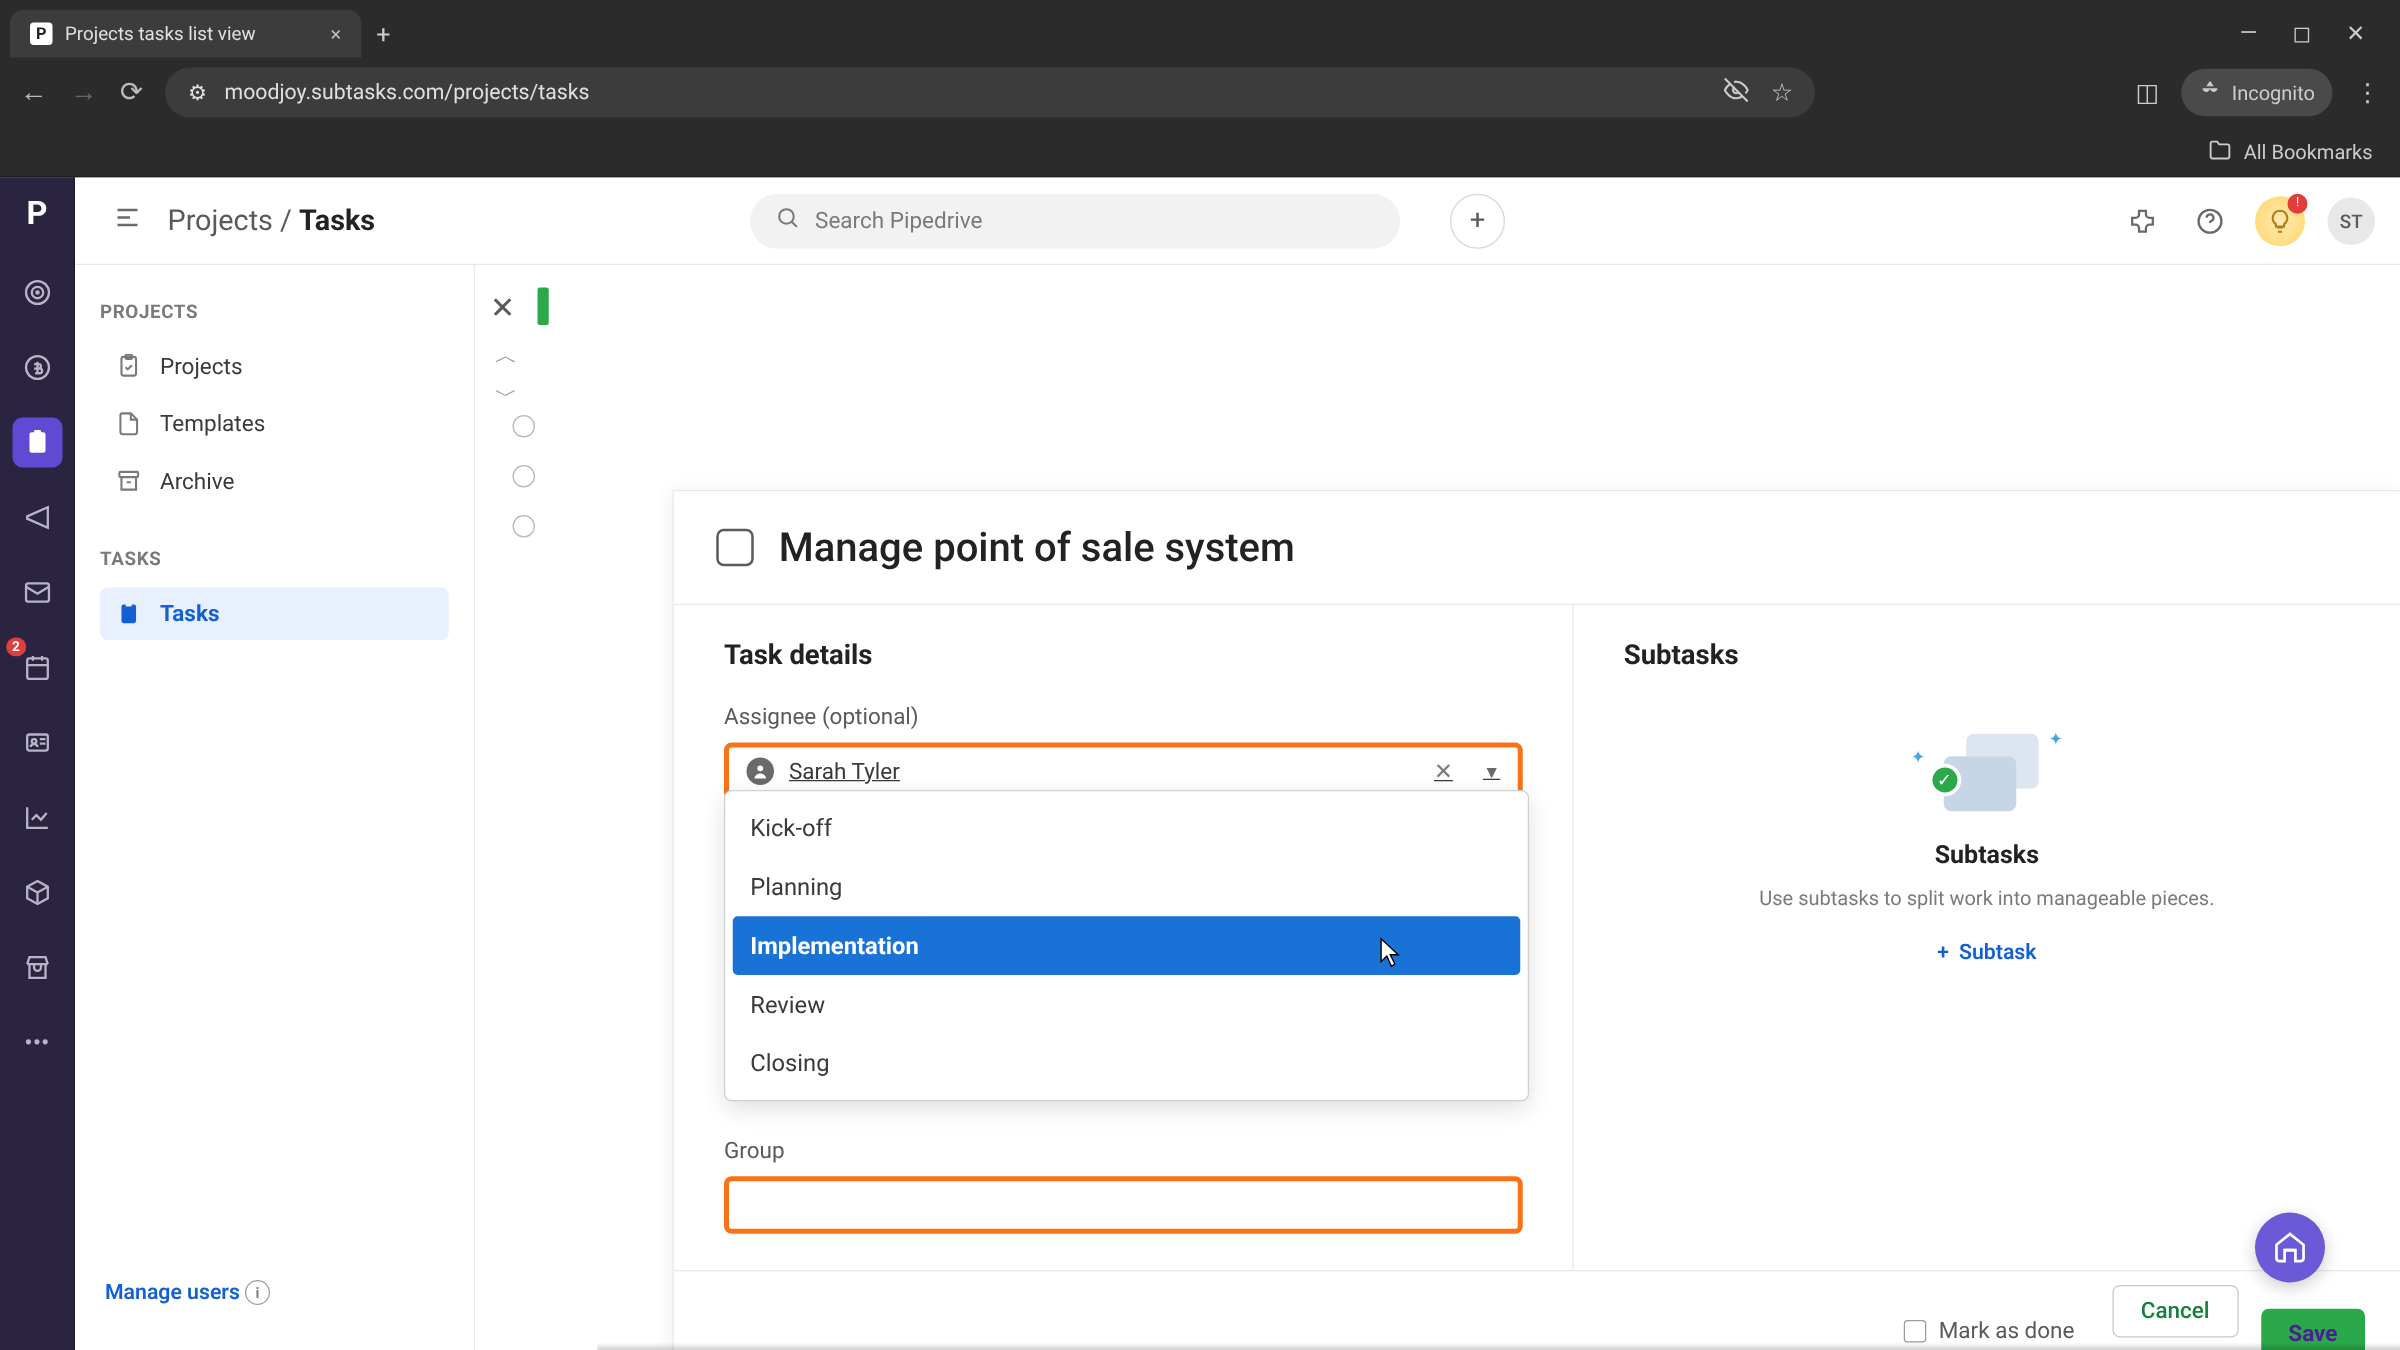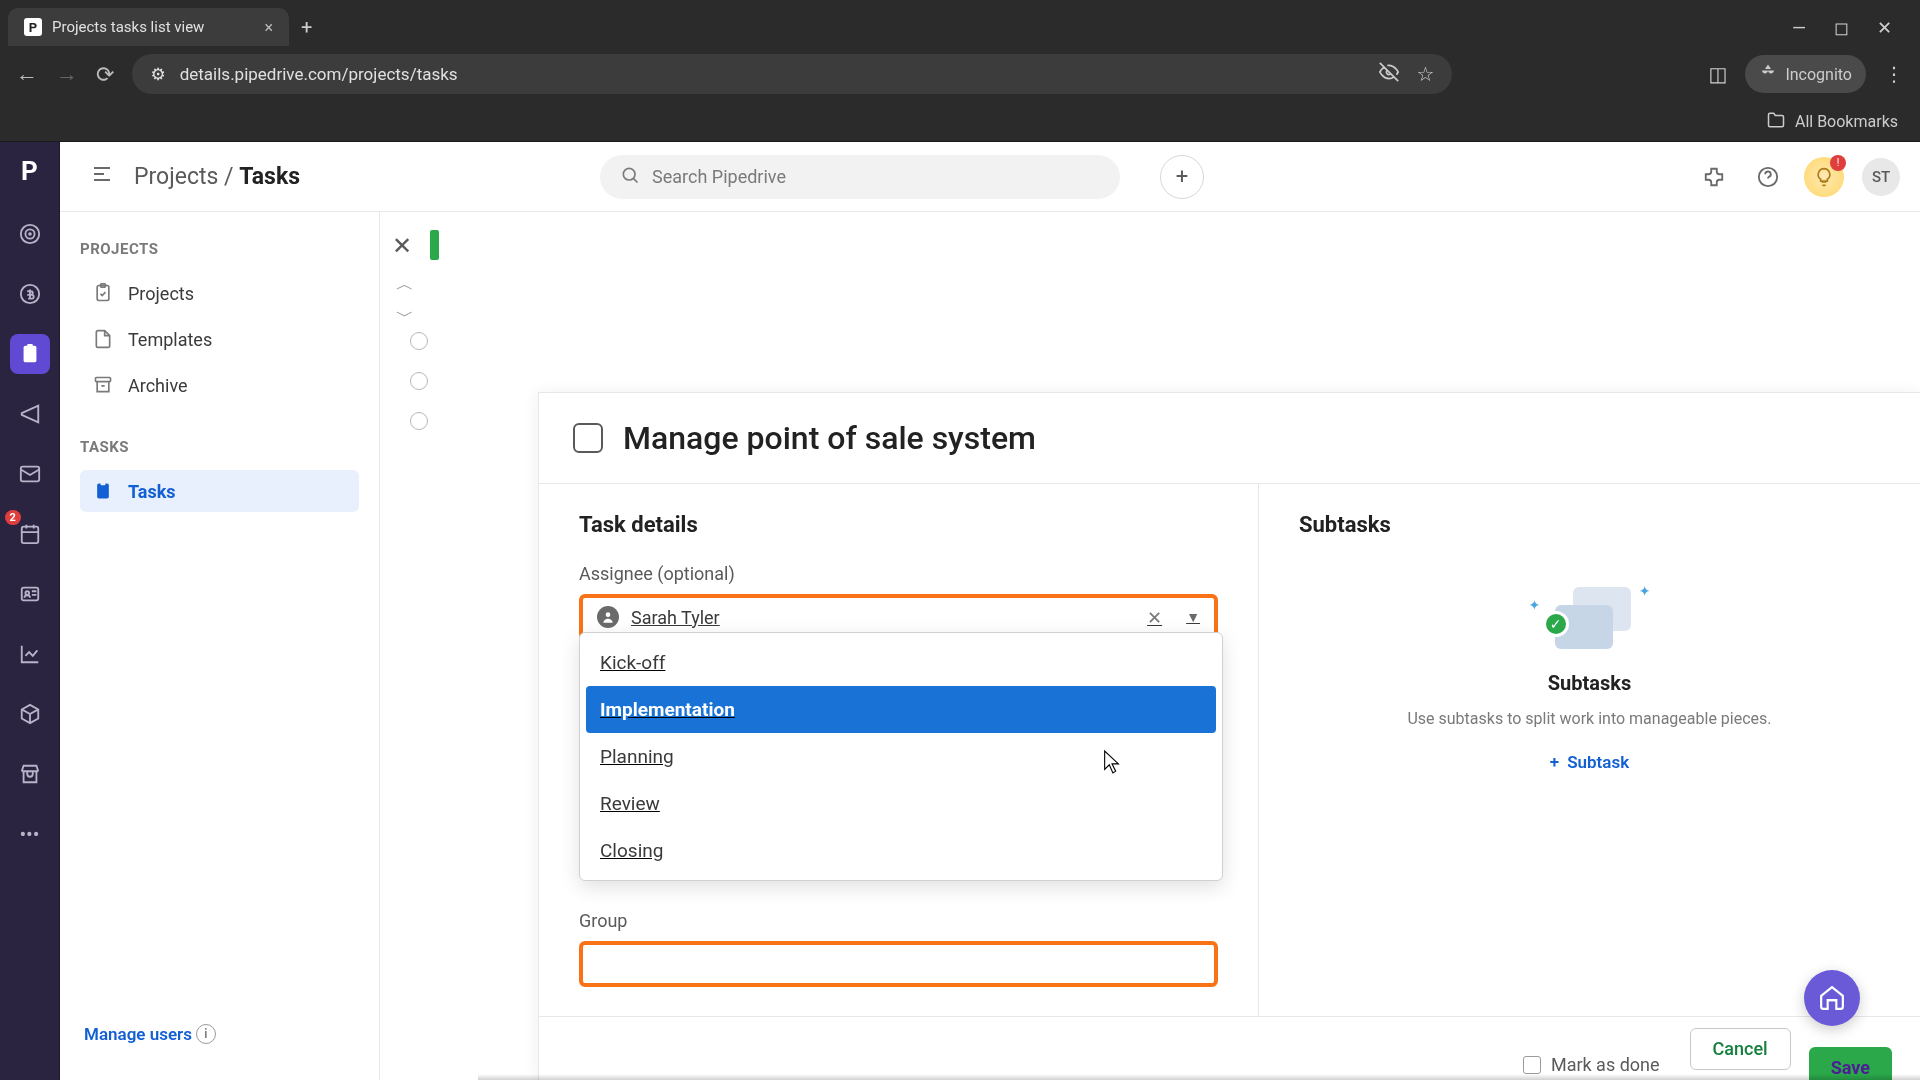--- a/index.html
+++ b/index.html
@@ -73,21 +73,21 @@
 .details-col::-webkit-scrollbar-thumb { background: #c8c8c8; border-radius: 8px; }
 .details-col::-webkit-scrollbar-track { background: #f0f0f0; }
 .details-col h2 { font-size: 22px; font-weight: 700; color: #222; margin-bottom: 26px; }
 .field-label { font-size: 18px; color: #5a5a5a; margin-bottom: 10px; }
 .select-box { width: 100%; height: 46px; border: 4px solid #f97316; border-radius: 6px; display: flex; align-items: center; padding: 0 14px; font-size: 18px; color: #3a3a3a; gap: 12px; position: relative; margin-bottom: 20px; text-decoration: underline; }
 .select-box .chev { margin-left: auto; color: #6a6a6a; font-size: 14px; }
 .select-box .clear-x { color: #7a7a7a; font-size: 18px; margin-left: auto; }
 .select-box .person-icon { width: 22px; height: 22px; border-radius: 50%; background: #6a6a6a; display: flex; align-items: center; justify-content: center; color: #fff; font-size: 12px; }
 .select-box.placeholder { color: #9a9a9a; }
 
-.dropdown { position: absolute; left: 40px; width: 644px; top: 148px; background: #fff; border: 1px solid #d0d0d0; border-radius: 6px; box-shadow: 0 6px 20px rgba(0,0,0,0.12); z-index: 50; padding: 6px 6px; text-decoration: underline; }
+.dropdown { position: absolute; left: 40px; width: 644px; top: 148px; background: #fff; border: 1px solid #d0d0d0; border-radius: 6px; box-shadow: 0 6px 20px rgba(0,0,0,0.12); z-index: 50; padding: 6px 6px; }
 .dropdown .opt { padding: 12px 14px; font-size: 19px; color: #3a3a3a; border-radius: 4px; }
 .dropdown .opt.hl { background: #1972d6; color: #fff; font-weight: 700; }
 
 .cursor { position: absolute; left: 562px; top: 265px; z-index: 60; pointer-events: none; }
 .cursor svg { width: 22px; height: 26px; }
 
 .subtasks-col { flex: 1; padding: 28px 40px; }
 .subtasks-col h2 { font-size: 22px; font-weight: 700; color: #222; margin-bottom: 40px; }
 .subtasks-empty { display: flex; flex-direction: column; align-items: center; gap: 14px; }
 .subtasks-empty .illus { width: 110px; height: 80px; position: relative; }
@@ -127,21 +127,21 @@
       <span>◻</span>
       <span>✕</span>
     </div>
   </div>
   <div class="addr-bar">
     <span class="nav-icon">←</span>
     <span class="nav-icon dim">→</span>
     <span class="nav-icon">⟳</span>
     <div class="url-field">
       <span>⚙</span>
-      <span>details.pipedrive.com/projects/tasks</span>
+      <span>moodjoy.subtasks.com/projects/tasks</span>
       <span class="right-icons">
         <span>
           <svg width="20" height="20" viewBox="0 0 24 24" fill="none" stroke="currentColor" stroke-width="2">
               <path d="M17.94 17.94A10 10 0 0 1 12 20c-7 0-11-8-11-8a18 18 0 0 1 5.06-5.94M9.9 4.24A9 9 0 0 1 12 4c7 0 11 8 11 8a18 18 0 0 1-2.16 3.19M1 1l22 22"></path>
               <path d="M14.12 14.12a3 3 0 1 1-4.24-4.24"></path>
             </svg>
         </span>
         <span>☆</span>
       </span>
     </div>
@@ -356,22 +356,22 @@
                   <path d="M4 22c0-4 4-7 8-7s8 3 8 7"></path>
                 </svg>
               </span>
             <span>Sarah Tyler</span>
             <span class="clear-x">✕</span>
             <span class="chev" style="margin-left:12px">▼</span>
           </div>
 
           <div class="dropdown">
             <div class="opt">Kick-off</div>
+            <div class="opt">Planning</div>
             <div class="opt hl">Implementation</div>
-            <div class="opt">Planning</div>
             <div class="opt">Review</div>
             <div class="opt">Closing</div>
           </div>
           <div class="cursor">
             <svg viewBox="0 0 24 28">
                 <path d="M4 2 L4 22 L9 17 L13 26 L16 24 L12 16 L19 16 Z" fill="#fff" stroke="#000" stroke-width="1.2"></path>
               </svg>
           </div>
 
           <div style="height:250px"></div>

